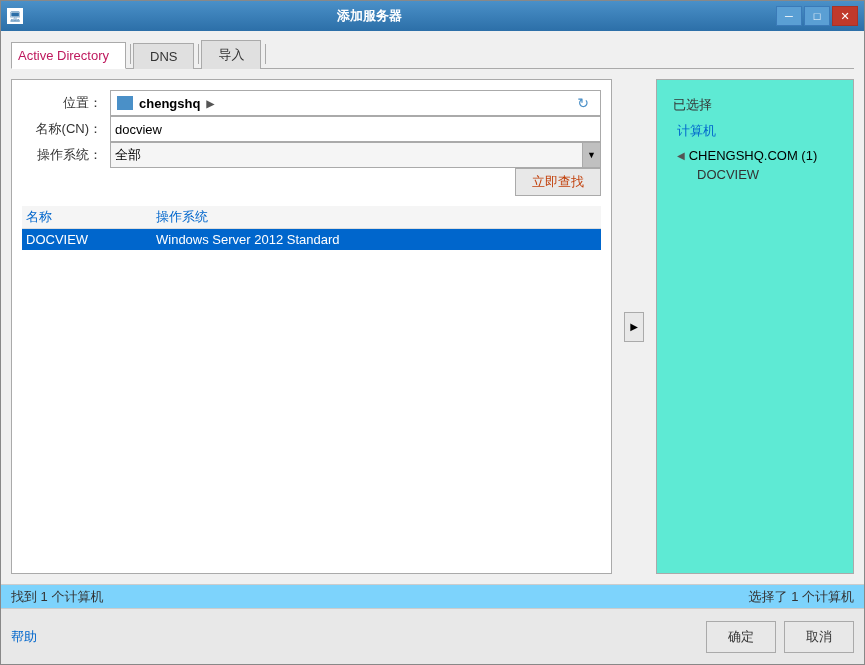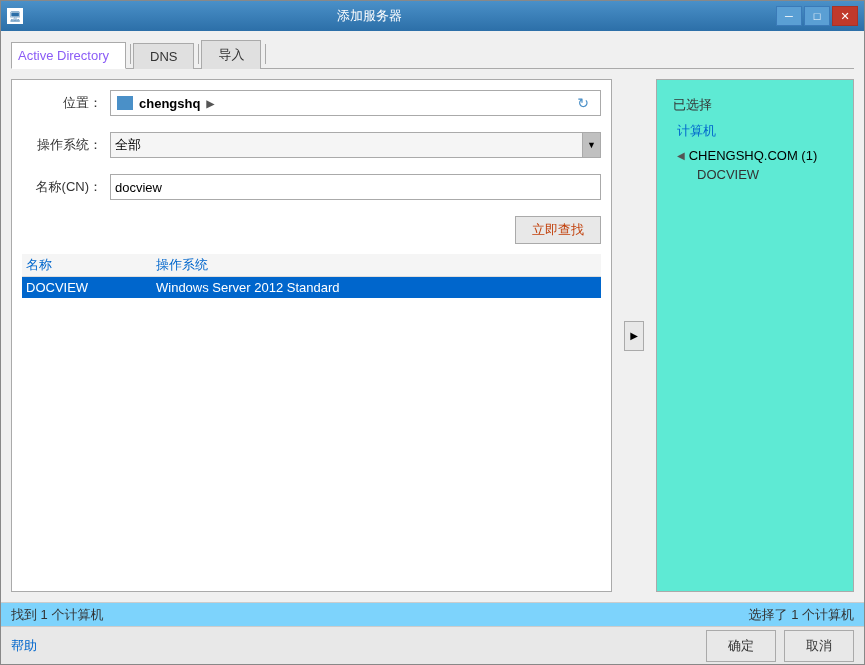--- a/index.html
+++ b/index.html
@@ -31,21 +31,21 @@
     }
     .titlebar-icon {
       width: 16px; height: 16px;
       background: #fff;
       display: flex; align-items: center; justify-content: center;
       font-size: 10px; color: #2c6fa8;
     }
     .titlebar-title {
       color: white;
       font-size: 13px;
-      font-weight: normal;
+      font-weight: bold;
       flex: 1;
       text-align: center;
       margin-right: 60px;
     }
     .titlebar-buttons {
       display: flex;
       gap: 2px;
     }
     .title-btn {
       width: 26px; height: 20px;
@@ -84,21 +84,21 @@
       background: #e0e0e0;
       margin-right: 2px;
       color: #333;
       position: relative;
       bottom: -1px;
     }
     .tab.active {
       background: #fff;
       border-bottom: 1px solid #fff;
       z-index: 1;
-      color: #8b5cf6;
+      color: #be185d;
       padding-left: 6px;
     }
     .tab-separator {
       width: 1px;
       height: 20px;
       background: #aaa;
       margin: 0 2px;
       align-self: center;
     }
 
@@ -117,21 +117,21 @@
       border: 1px solid #aaa;
       display: flex;
       flex-direction: column;
       padding: 10px;
     }
 
     
     .form-row {
       display: flex;
       align-items: center;
-      margin-bottom: 16px;
+      margin-bottom: 0;
     }
     .form-label {
       width: 80px;
       text-align: right;
       margin-right: 8px;
       color: #333;
       white-space: nowrap;
     }
     .form-field {
       flex: 1;
@@ -296,21 +296,21 @@
       display: flex;
       align-items: center;
       padding: 3px 10px;
       justify-content: space-between;
     }
     .status-left { color: #333; }
     .status-right { color: #333; margin-left: 22px; }
 
     
     .bottom-bar {
-      height: 38px;
+      height: 56px;
       background: #e8e8e8;
       border-top: 1px solid #ccc;
       display: flex;
       align-items: center;
       padding: 13px 10px;
       justify-content: space-between;
     }
     .help-link {
       color: #0066cc;
       cursor: pointer;
@@ -373,30 +373,30 @@
             <div class="location-inner">
               <div style="width:16px;height:14px;background:#4a90c8;display:inline-block;"></div>
               <span>chengshq</span>
               <span class="location-arrow">▶</span>
             </div>
             <button class="refresh-btn">↻</button>
           </div>
         </div>
 
         <div class="form-row">
+          <span class="form-label">名称(CN)：</span>
+          <input type="text" class="text-input" value="docview" style="">
+        </div>
+
+        <div class="form-row">
           <span class="form-label">操作系统：</span>
           <div class="select-field" style="flex:1; padding: 0 0 0 4px;">
             <span>全部</span>
             <div class="select-arrow">▼</div>
           </div>
-        </div>
-
-        <div class="form-row">
-          <span class="form-label">名称(CN)：</span>
-          <input type="text" class="text-input" value="docview" style="">
         </div>
 
         <div class="search-btn-row">
           <button class="search-btn">立即查找</button>
         </div>
 
         <div class="results-header">
           <span class="col-name">名称</span>
           <span class="col-os">操作系统</span>
         </div>

